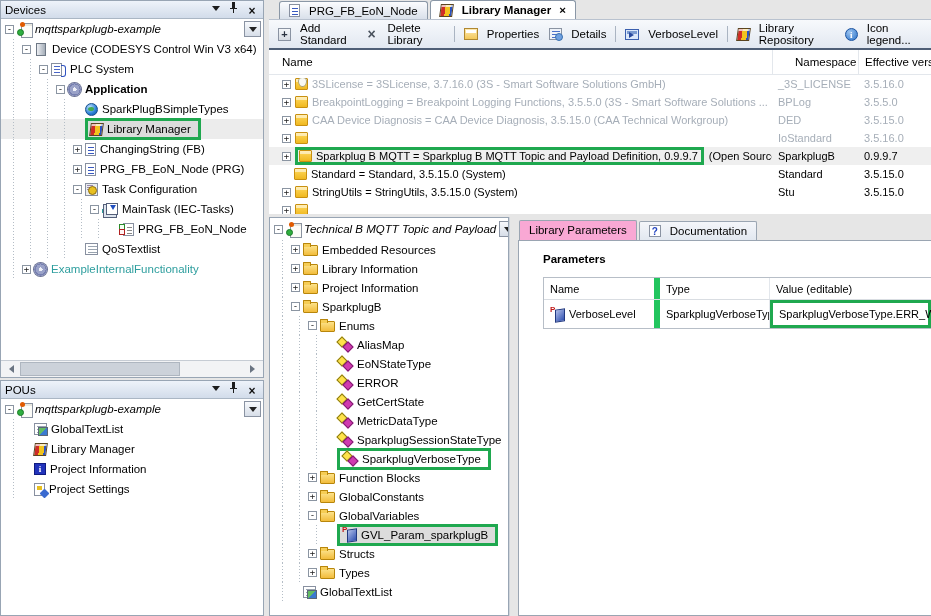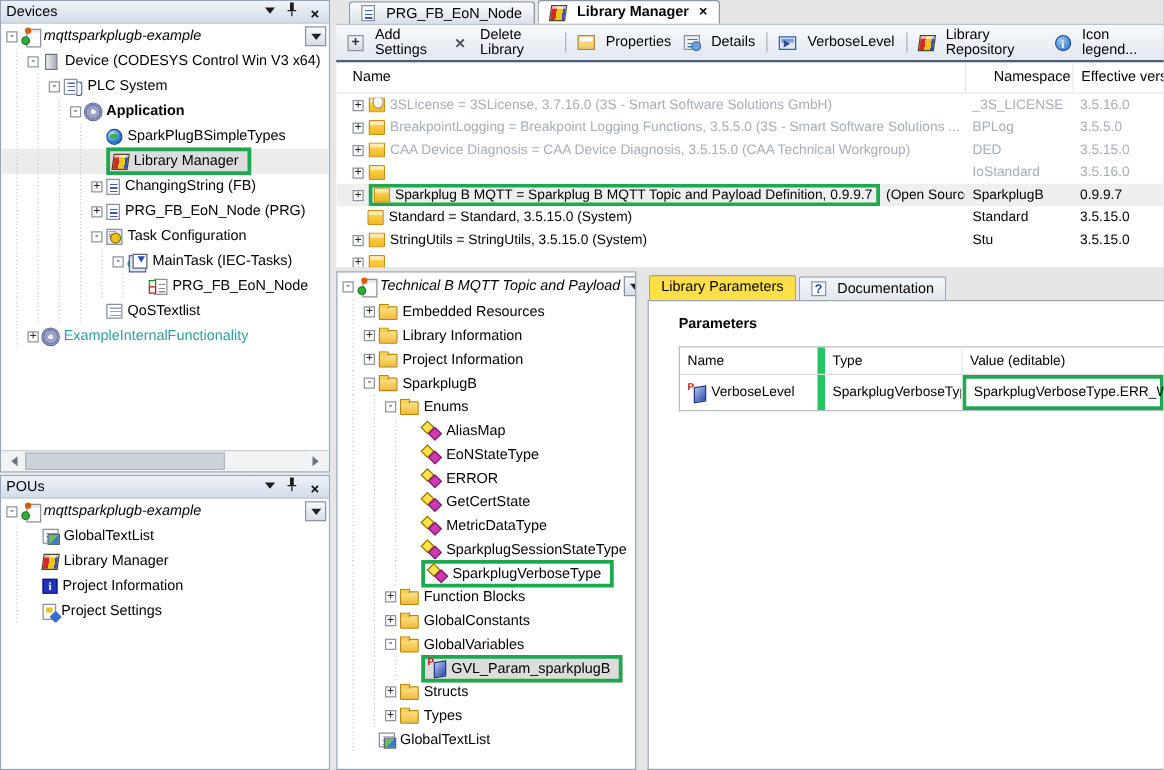--- a/index.html
+++ b/index.html
@@ -86,21 +86,21 @@
   
   .bottom{flex:1;display:flex;background:#e6e6e6;padding-top:3px;min-height:0}
   .treepanel{flex:0 0 240px;background:#fff;border:1px solid var(--panelborder);display:flex;flex-direction:column;overflow:hidden}
   .comborow{height:22px;display:flex;align-items:center;padding-left:4px;white-space:nowrap}
   .comborow .lbl{font-style:italic}
   .gap{flex:0 0 9px;background:#e6e6e6;border-left:1px solid #cfd4da}
   .ppanel{flex:1;display:flex;flex-direction:column;min-width:0}
   .ptabs{flex:0 0 23px;display:flex;align-items:flex-end;gap:2px;padding-left:1px}
   .ptab{display:inline-flex;align-items:center;gap:5px;padding:3px 9px;border:1px solid #9aa5b2;border-bottom:none;
         border-radius:2px 2px 0 0;background:linear-gradient(#f4f6fa,#e2e8f0);font-size:11.5px}
-  .ptab.active{background:#fde047;padding-bottom:4px}
+  .ptab.active{background:#f9a8d4;padding-bottom:4px}
   .pcontent{flex:1;background:#fff;border:1px solid #9aa5b2;border-right:none;padding:12px 0 0 24px;min-width:0;overflow:hidden}
   .pheading{font-weight:bold;font-size:11.5px;margin-bottom:12px}
   .ptable{border:1px solid #b7bec7;border-right:none;font-size:11px}
   .prow{display:flex;align-items:center}
   .prow.head{height:22px;border-bottom:1px solid #d9dde2}
   .pcell{padding:0 6px;overflow:hidden;white-space:nowrap;display:flex;align-items:center;height:100%}
   .pc-name{flex:0 0 110px}.pc-type{flex:0 0 115px;border-left:6px solid #22c55e}.pc-val{flex:1;border-left:1px solid #e3e7ec;padding:0}
   .prow.body{height:28px}
   .prow.body .pc-val{align-self:stretch}
   .valbox{display:flex;align-items:center;width:100%;height:100%;border:3px solid var(--green);padding:0 6px;background:#fff}
@@ -344,21 +344,21 @@
         </span>
         <span class="etab active">
           <span class="ic library-icon"></span>
           <span>Library Manager</span>
           <span class="tclose">×</span>
         </span>
       </div>
     <div class="toolbar" id="toolbar">
         <span class="titem">
           <span class="ic add-icon"></span>
-          <span>Add Settings</span>
+          <span>Add Standard</span>
         </span>
         <span class="titem">
           <span class="ic delete-icon"></span>
           <span>Delete Library</span>
         </span>
         <span class="tsep"></span>
         <span class="titem">
           <span class="ic properties-icon"></span>
           <span>Properties</span>
         </span>

